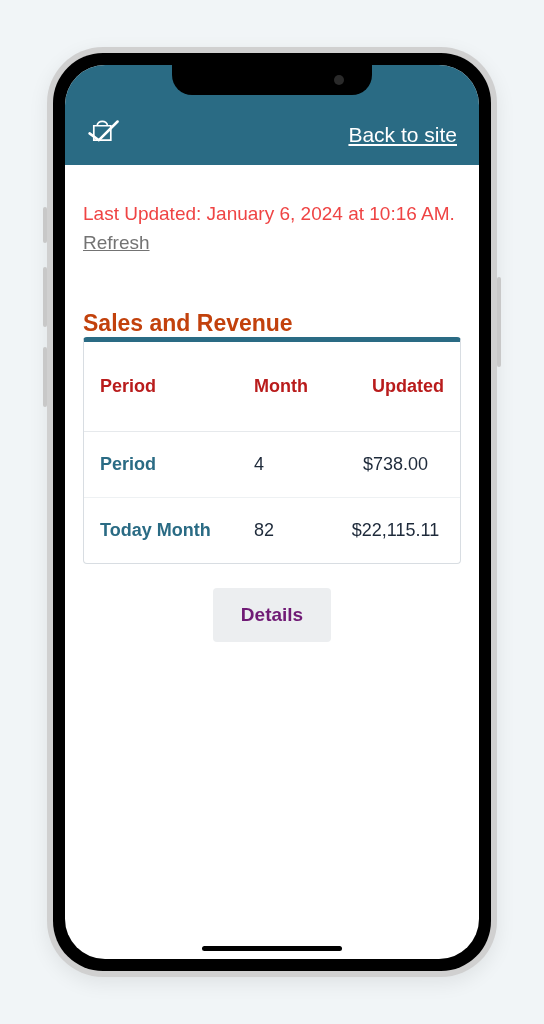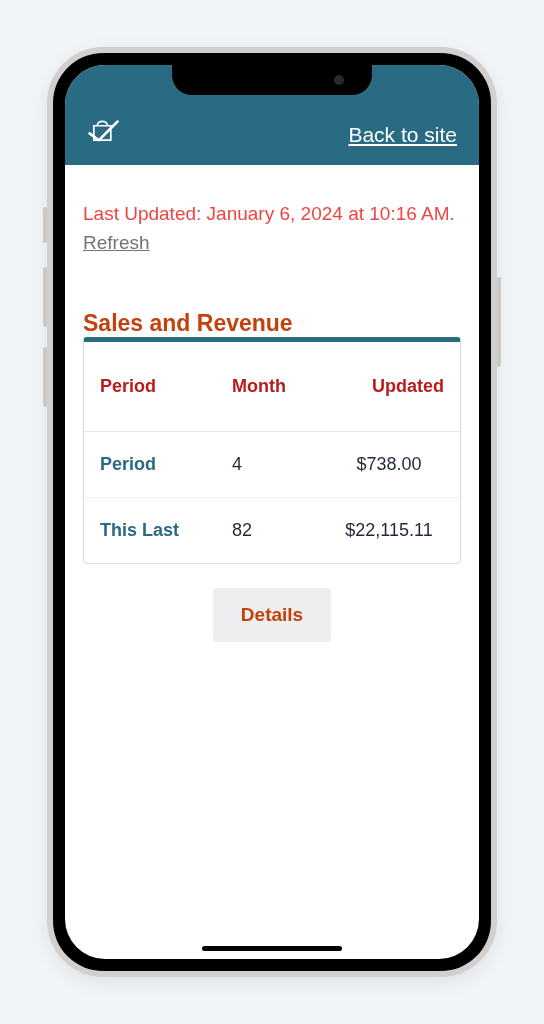--- a/index.html
+++ b/index.html
@@ -134,21 +134,21 @@
     .period-cell { color: #2a6b84; font-weight: 700; }
     .sales-cell { color: #1e2a3a; }
     .revenue-cell { color: #1e2a3a; text-align: center; }
     .details-wrap {
       text-align: center;
       margin-top: 24px;
     }
     .details-btn {
       display: inline-block;
       background: #eceef0;
-      color: #c2410c;
+      color: #701a75;
       font-size: 19px;
       font-weight: 700;
       padding: 16px 28px;
       border: none;
       border-radius: 4px;
       cursor: pointer;
     }
     .home-indicator {
       position: absolute;
       bottom: 8px;
@@ -197,21 +197,21 @@
               <th class="col-revenue">Updated</th>
             </tr>
           </thead>
           <tbody>
             <tr>
               <td class="period-cell">Period</td>
               <td class="sales-cell">4</td>
               <td class="revenue-cell">$738.00</td>
             </tr>
             <tr>
-              <td class="period-cell">This Last</td>
+              <td class="period-cell">Today Month</td>
               <td class="sales-cell">82</td>
               <td class="revenue-cell">$22,115.11</td>
             </tr>
           </tbody>
         </table>
 
         <div class="details-wrap">
           <button class="details-btn">Details</button>
         </div>
       </div>

